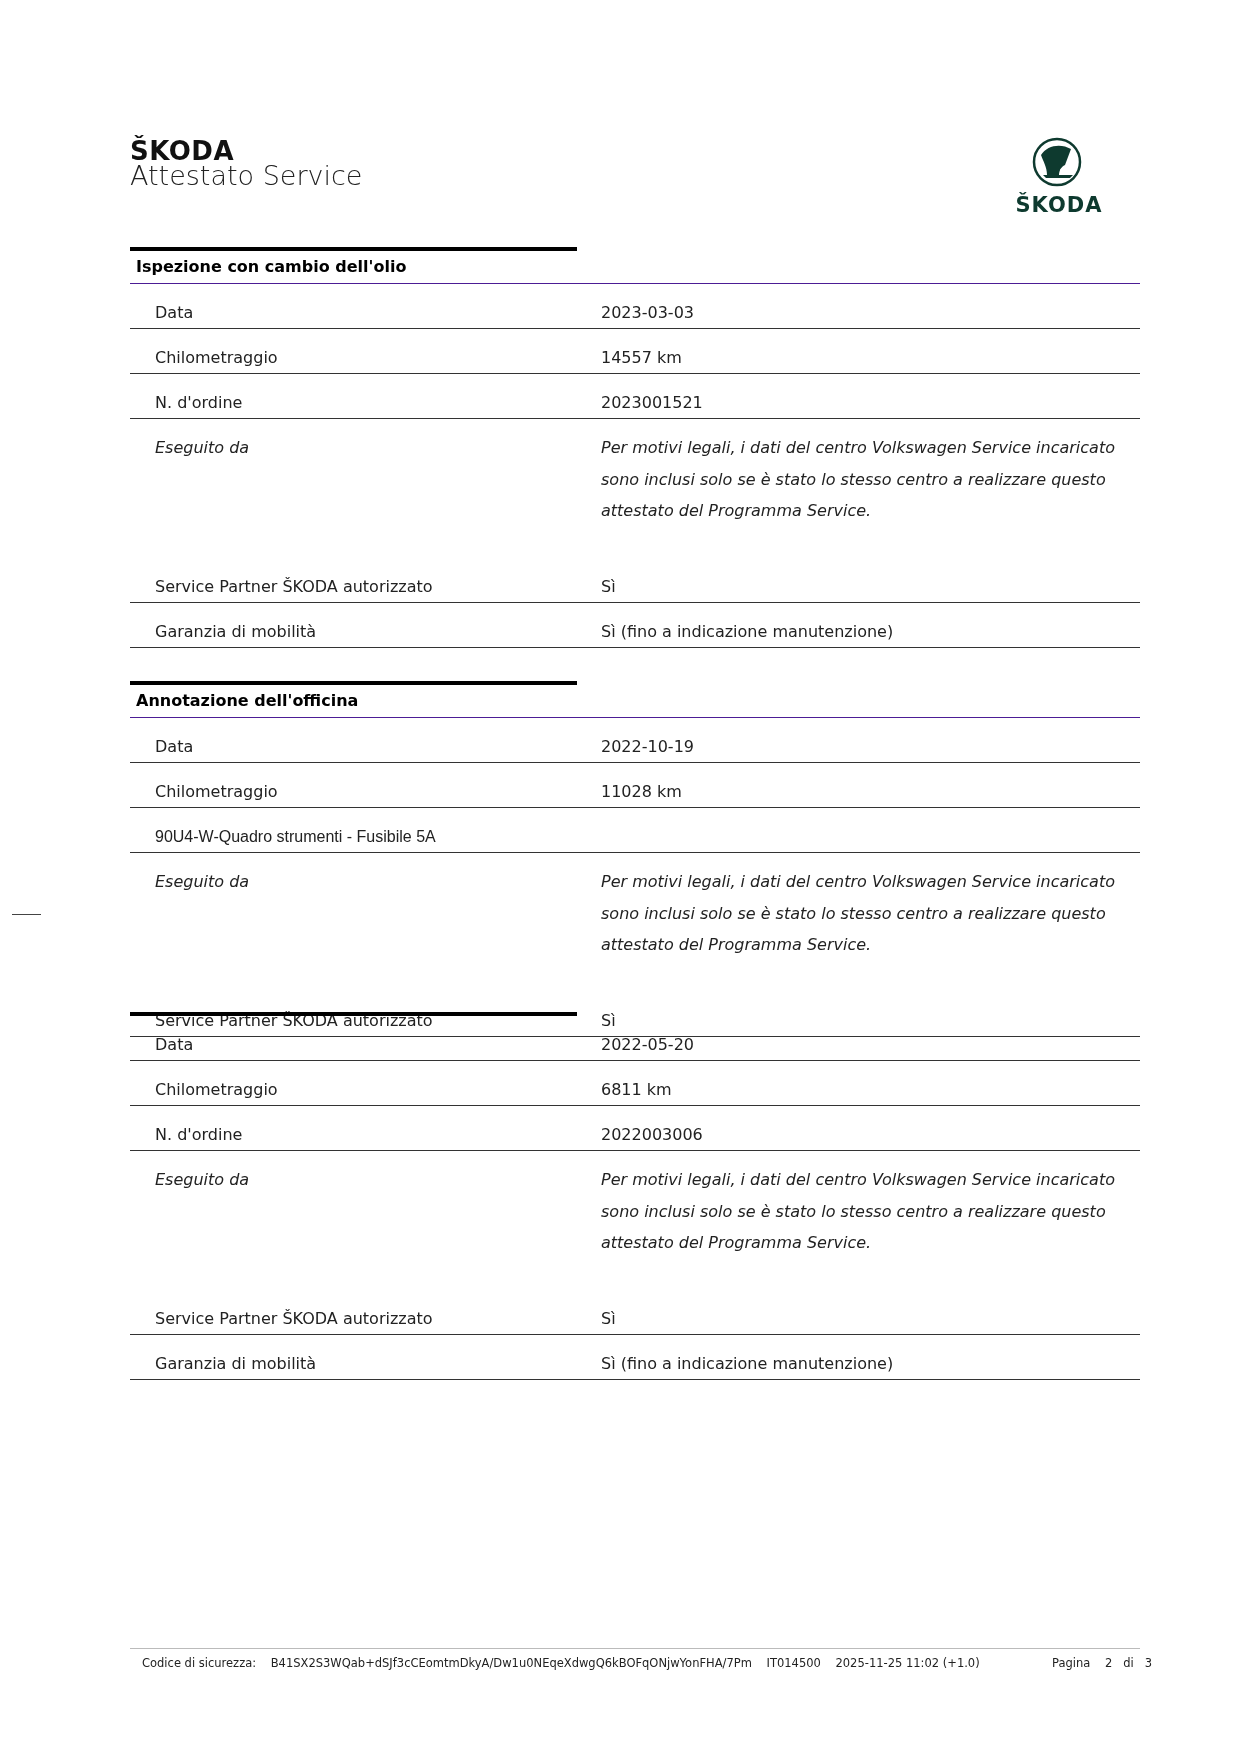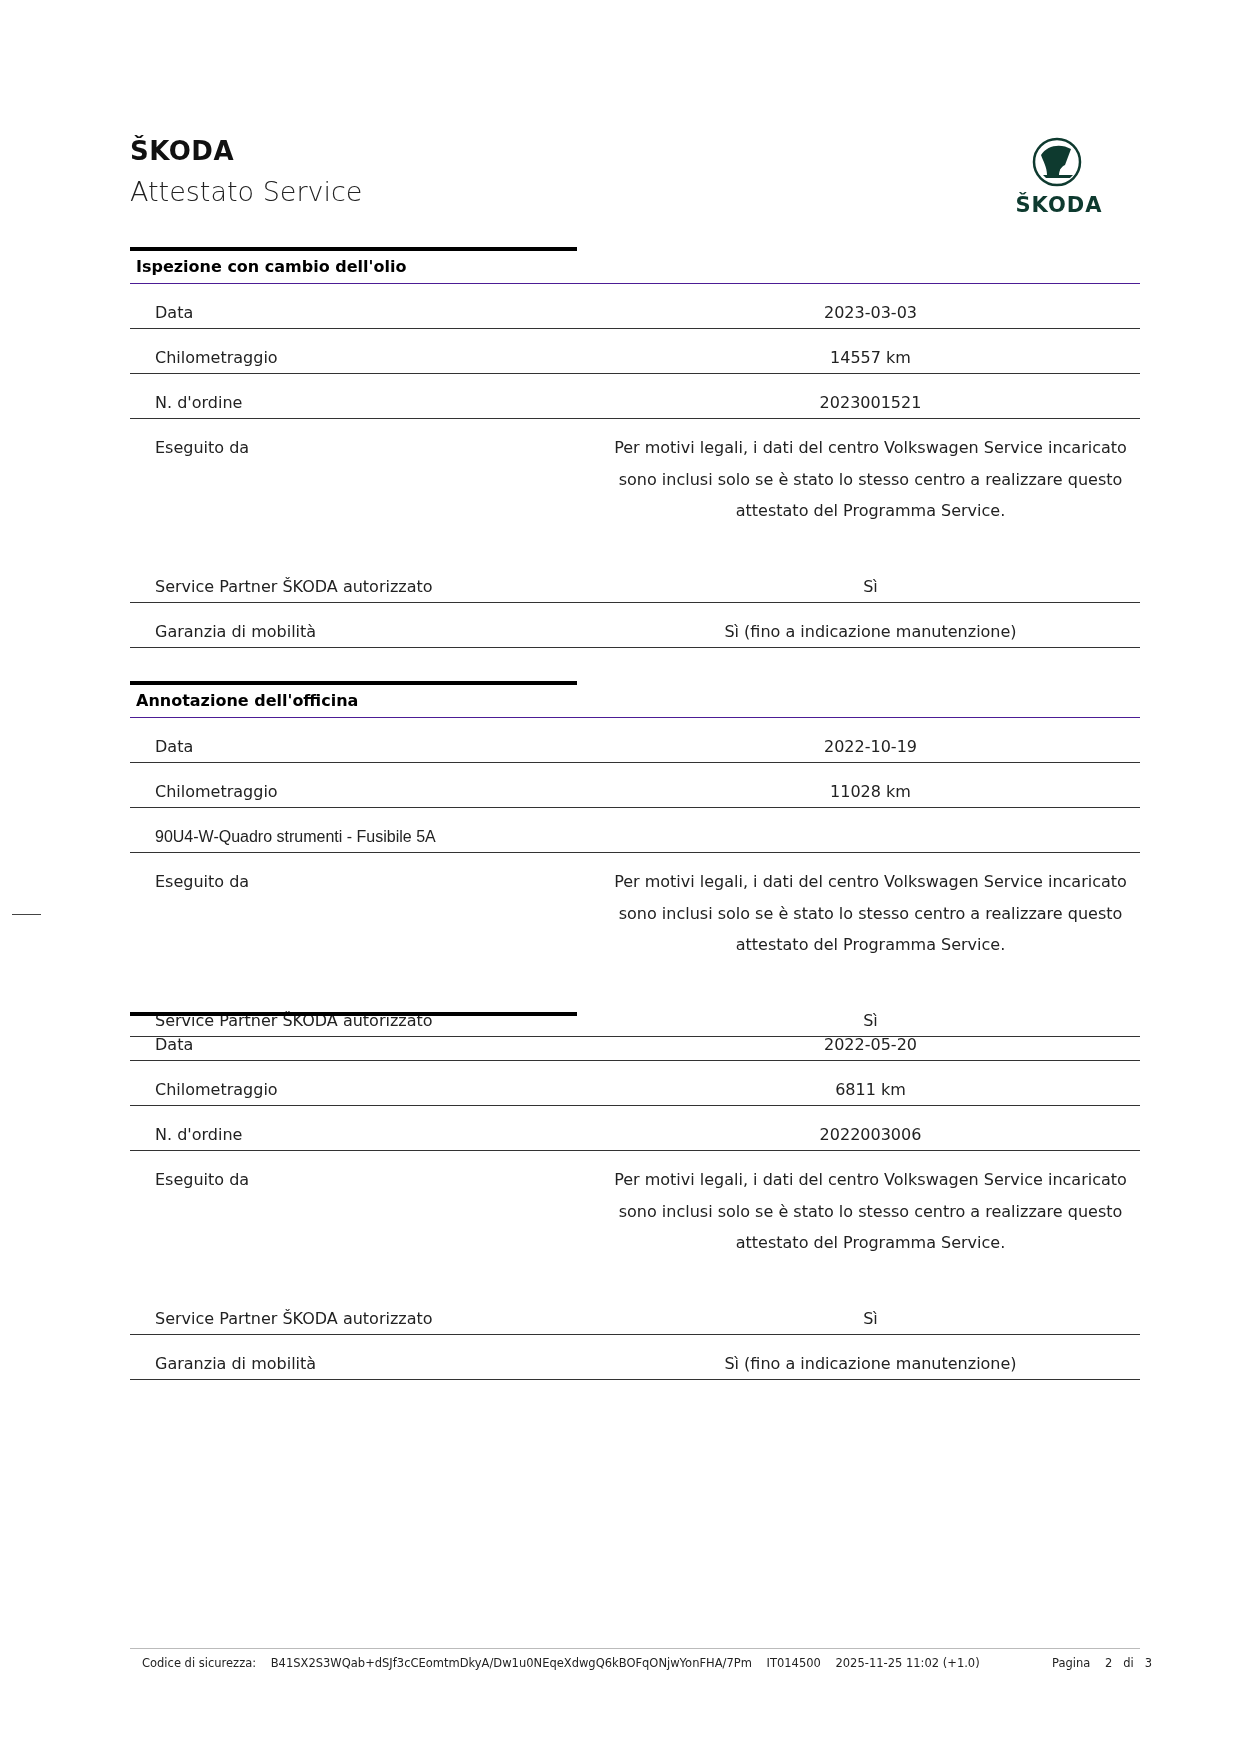--- a/index.html
+++ b/index.html
@@ -1,31 +1,31 @@
 <!DOCTYPE html>
 <html><head>
 <meta charset="utf-8">
 <style>
   html, body { margin: 0; padding: 0; background: #ffffff; }
   body { width: 1241px; height: 1754px; position: relative; overflow: hidden;
          font-family: "DejaVu Sans", sans-serif; color: #1a1a1a; }
   .brand { position: absolute; left: 130px; top: 136px; font-size: 26px; font-weight: bold; letter-spacing: 0.5px; color: #111; }
-  .doc-title { position: absolute; left: 130px; top: 176px; font-size: 27px; font-weight: 300; color: #222; }
+  .doc-title { position: absolute; left: 130px; top: 160px; font-size: 27px; font-weight: 300; color: #222; }
   .logo { position: absolute; left: 1003px; top: 137px; width: 112px; height: 80px; }
   .logo-text { position: absolute; left: 0; top: 56px; width: 112px; text-align: center; font-size: 21px;
                font-weight: bold; color: #0e3a2f; letter-spacing: 1px; }
 
   .section { position: absolute; left: 130px; width: 1010px; }
   .section-bar { width: 447px; height: 4px; background: #000; }
   .section-title { height: 32px; line-height: 32px; font-weight: bold; font-size: 16px; padding-left: 6px;
                    border-bottom: 1px solid #4c1d95; color: #000; }
   .row { display: flex; border-bottom: 1px solid #333; font-size: 16px; color: #222; margin-top: 13px; }
-  .row.noline { border-bottom: none; }
+  .row.noline { border-bottom: none; font-style: italic; }
   .row .lbl { width: 447px; padding-left: 25px; box-sizing: border-box; line-height: 31px; }
-  .row .val { flex: 1; padding-left: 24px; line-height: 31px; text-align: center; }
+  .row .val { flex: 1; padding-left: 24px; line-height: 31px; }
   .row .val.multi { line-height: 31.5px; padding-bottom: 31px; }
   .row .lbl.plain { font-family: "Liberation Sans", sans-serif; font-size: 16px; }
   .check-item { display: flex; align-items: center; height: 35px; }
   .check-icon { width: 22px; height: 18px; margin-right: 2px; }
 
   .margin-mark { position: absolute; left: 12px; top: 914px; width: 29px; height: 1px; background: #444; }
 
   .footer-line { position: absolute; left: 130px; top: 1648px; width: 1010px; height: 1px; background: #bbb; }
   .footer { position: absolute; left: 142px; top: 1656px; width: 1010px; font-size: 11.5px; color: #222;
             display: flex; justify-content: space-between; }

